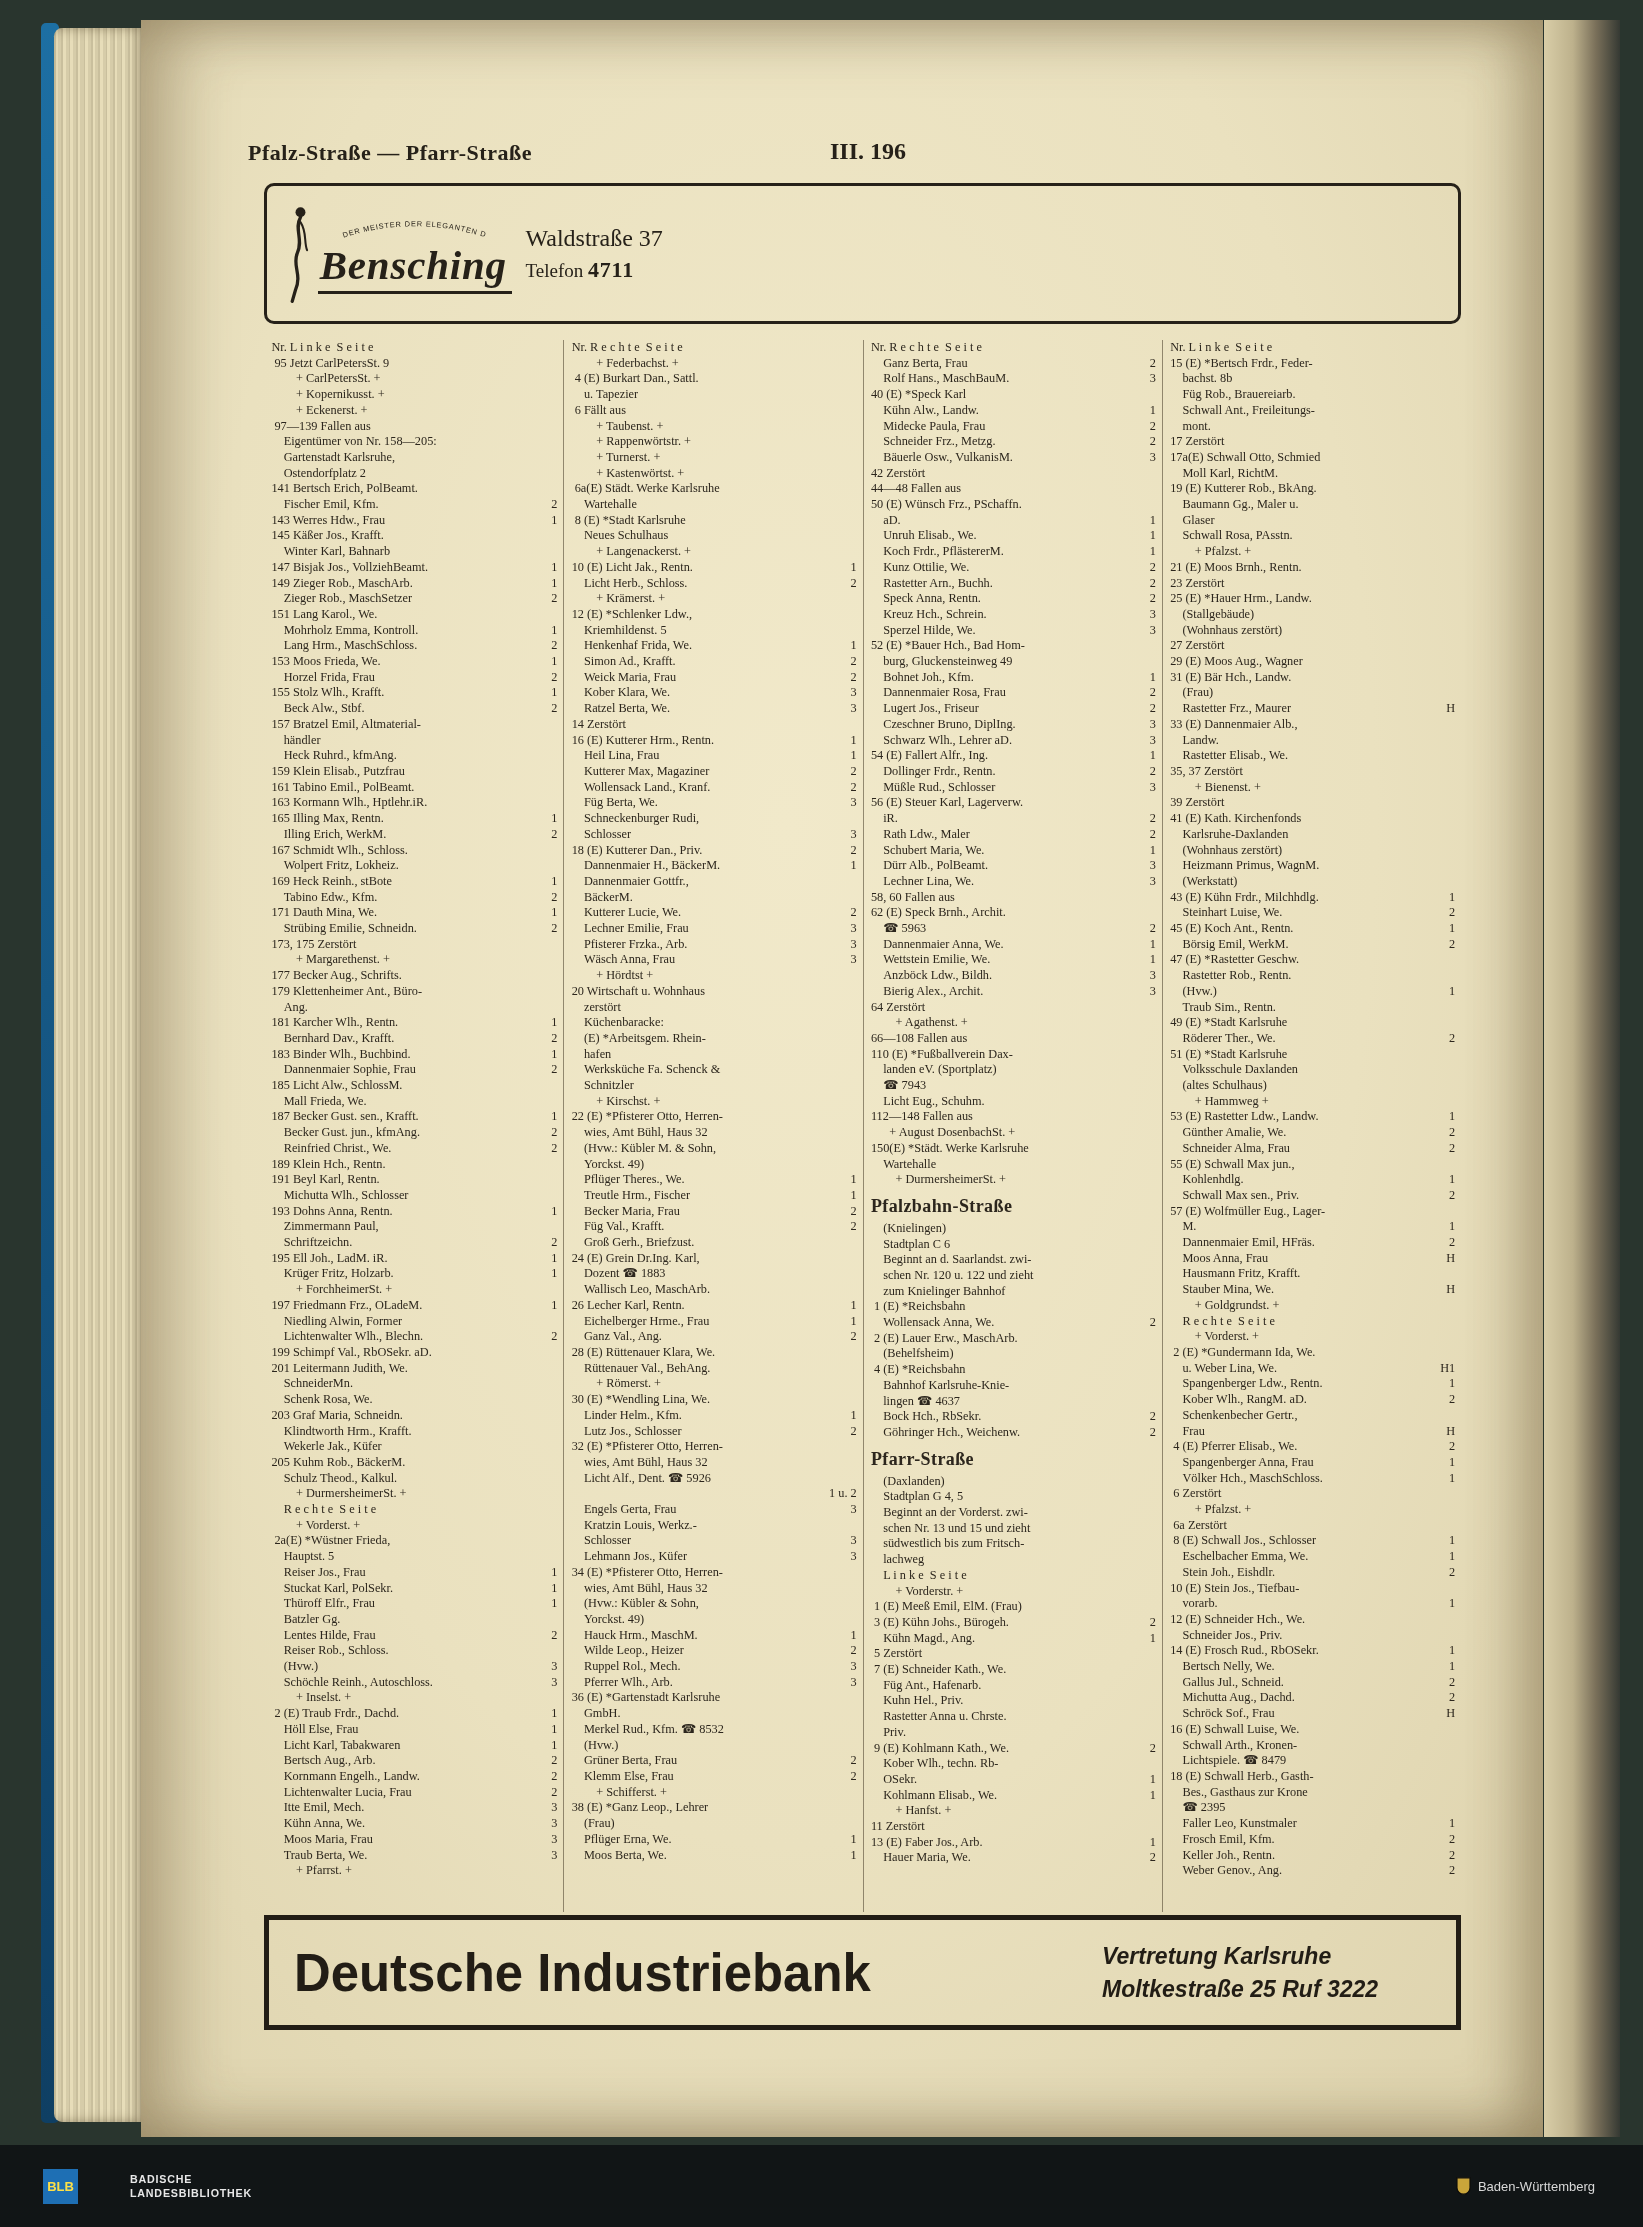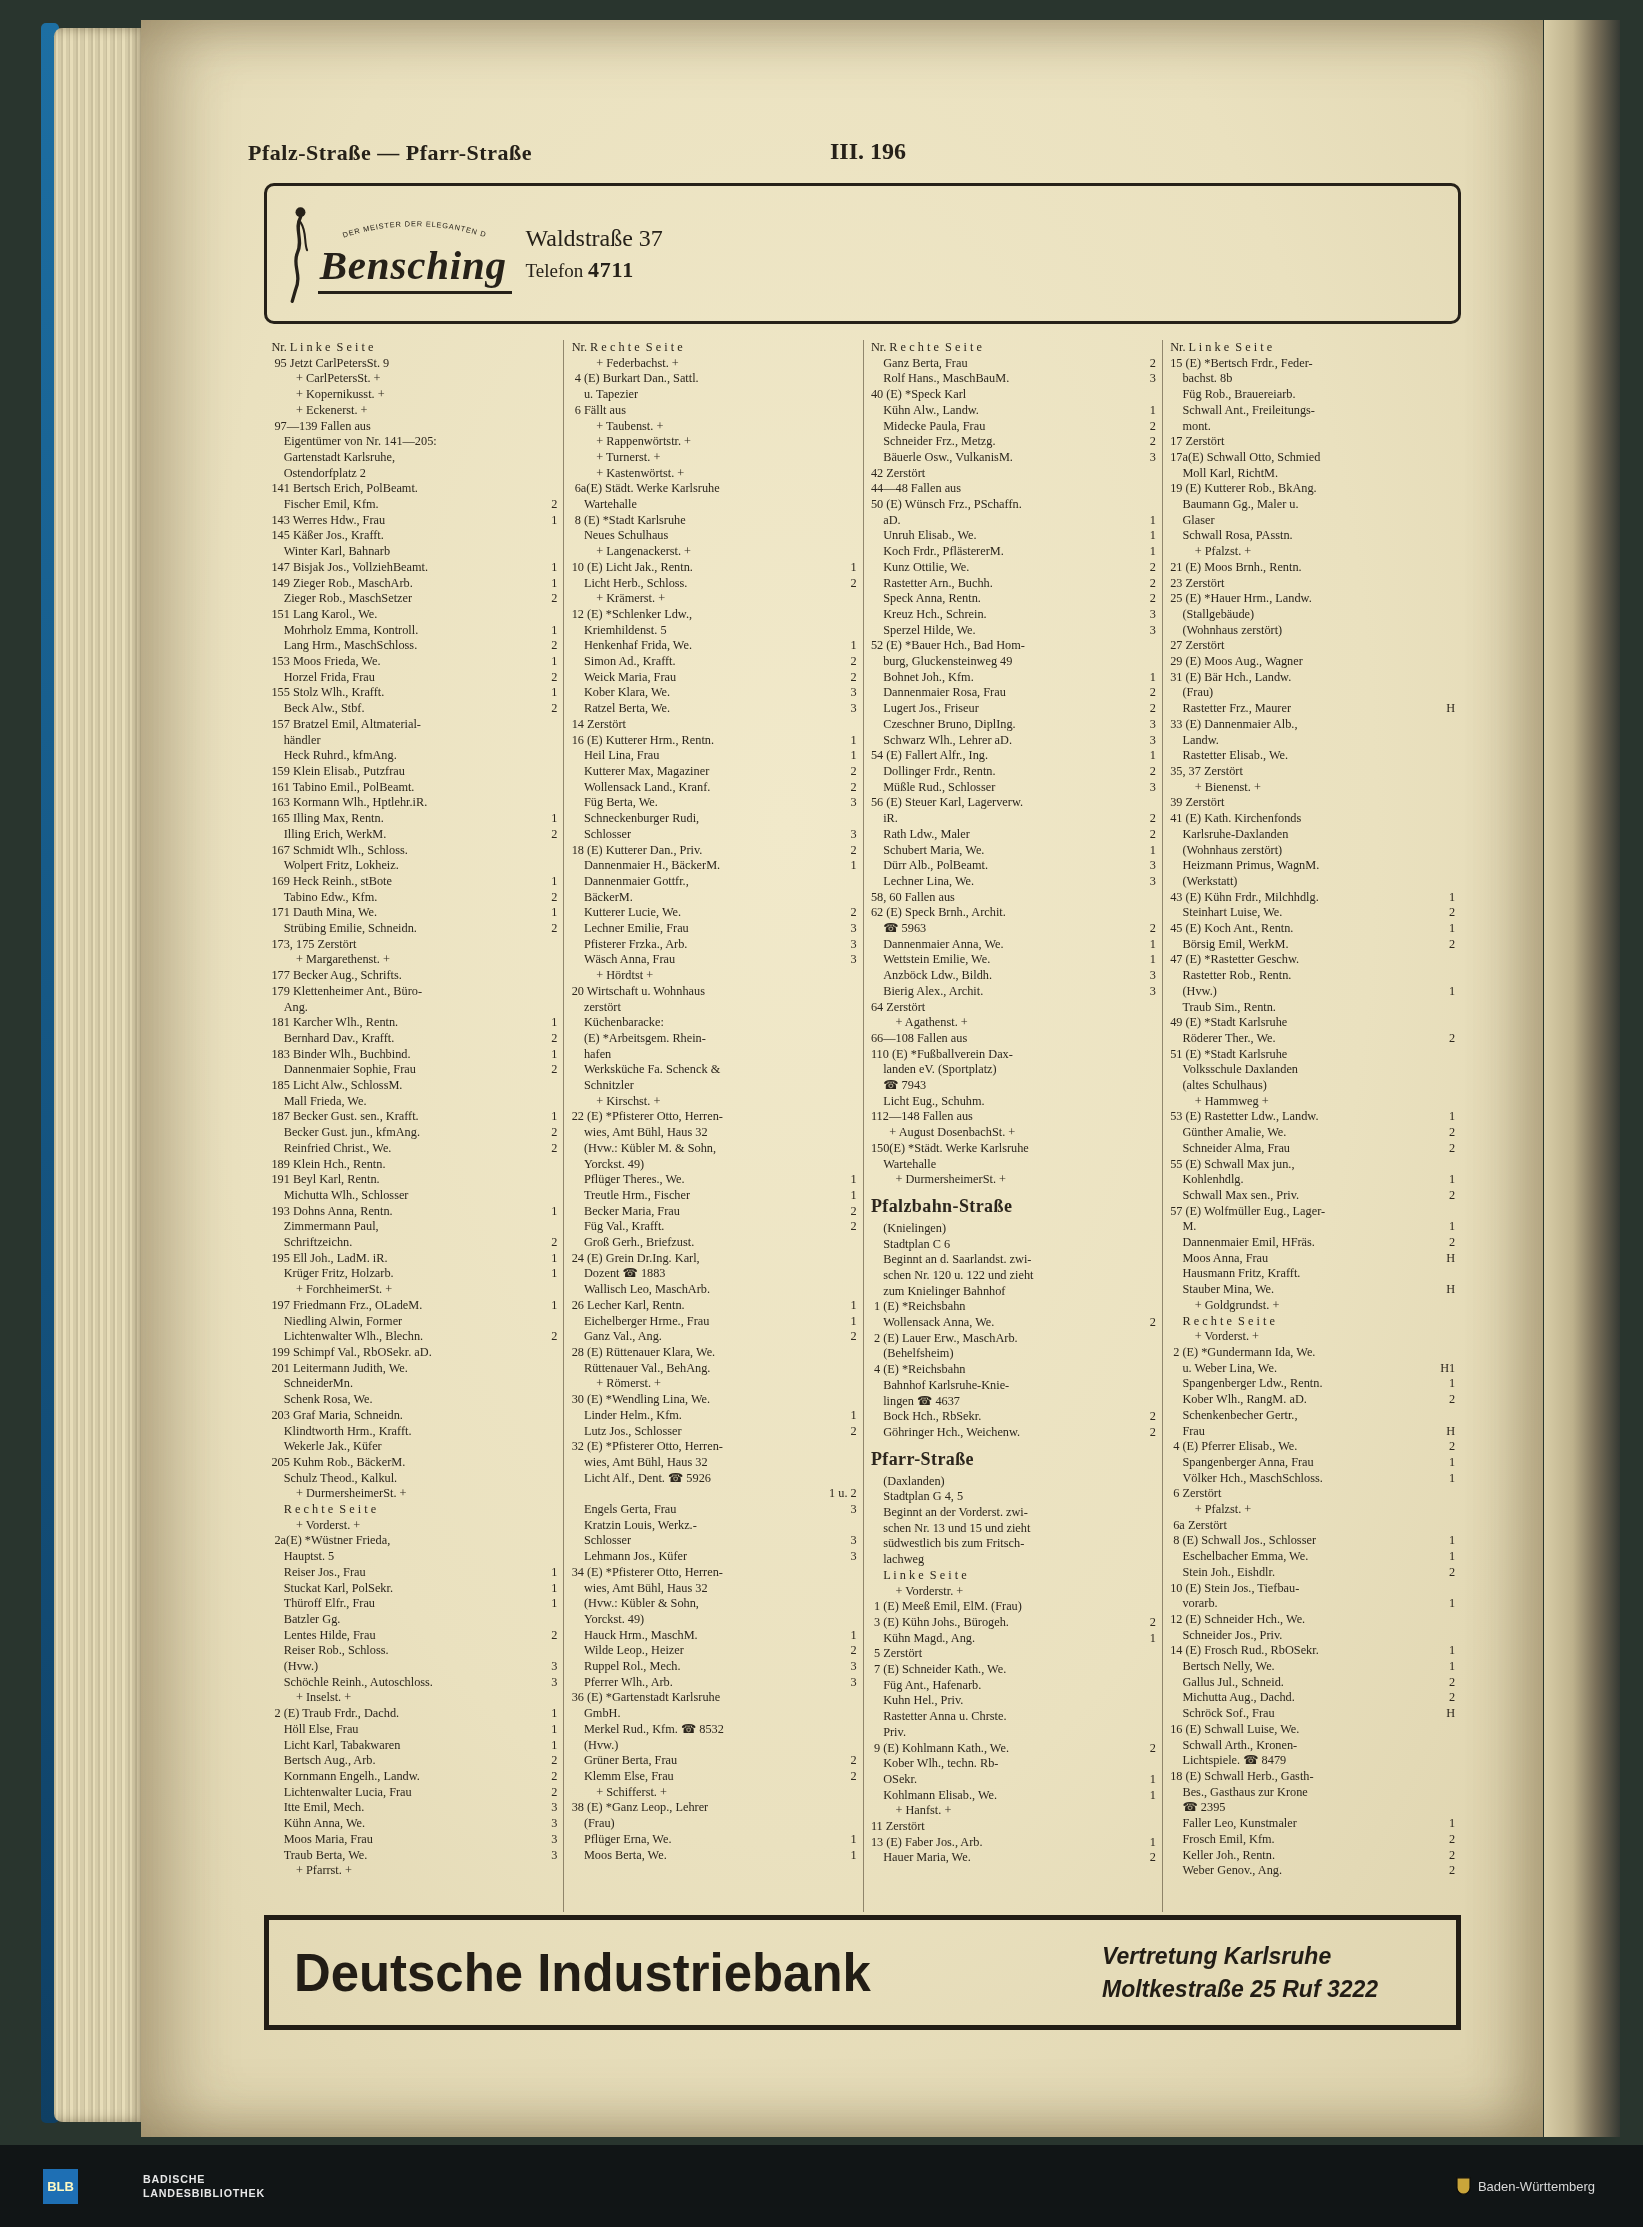--- a/index.html
+++ b/index.html
@@ -63,22 +63,22 @@
   .bank-name { flex:1; font-family:"Liberation Sans", sans-serif; font-weight:bold;
     font-size:53px; color:#221d15; letter-spacing:0; transform:scaleX(.96); transform-origin:left center;
     white-space:nowrap; }
   .bank-right { width:329px; font-family:"Liberation Sans", sans-serif; font-weight:bold;
     font-style:italic; font-size:23px; color:#221d15; line-height:33px; }
   
   .footer-bar { position:absolute; left:0; bottom:0; width:1644px; height:82px;
     background:#111516; display:flex; align-items:center; justify-content:space-between;
     padding:0 49px 0 43px; font-family:"Liberation Sans", sans-serif; }
   .blb { display:flex; align-items:center; }
-  .blb-box { width:35px; height:35px; background:#1e6fb4; color:#fef9c3; font-weight:bold;
-    font-size:13px; display:flex; align-items:center; justify-content:center; margin-right:25px; }
+  .blb-box { width:35px; height:35px; background:#1e6fb4; color:#fde047; font-weight:bold;
+    font-size:13px; display:flex; align-items:center; justify-content:center; margin-right:12px; }
   .blb-text { color:#e8e8e8; font-size:10.7px; font-weight:bold; letter-spacing:0.8px; line-height:14px;margin-left:40px; }
   .bw { display:flex; align-items:center; color:#d9d9d9; font-size:13px; }
   .bw svg { margin-right:6.6px; }
 </style>
 </head>
 <body>
 
 <div class="spine-blue"></div>
 <div class="page-stack"></div>
 
@@ -113,21 +113,21 @@
   </div>
 
   <div class="columns">
     <div class="col">
         <div class="dl"><span class="dl-t">Nr. L i n k e  S e i t e</span></div>
         <div class="dl"><span class="dl-t"> 95 Jetzt CarlPetersSt. 9</span></div>
         <div class="dl"><span class="dl-t">        + CarlPetersSt. +</span></div>
         <div class="dl"><span class="dl-t">        + Kopernikusst. +</span></div>
         <div class="dl"><span class="dl-t">        + Eckenerst. +</span></div>
         <div class="dl"><span class="dl-t"> 97—139 Fallen aus</span></div>
-        <div class="dl"><span class="dl-t">    Eigentümer von Nr. 141—205:</span></div>
+        <div class="dl"><span class="dl-t">    Eigentümer von Nr. 158—205:</span></div>
         <div class="dl"><span class="dl-t">    Gartenstadt Karlsruhe,</span></div>
         <div class="dl"><span class="dl-t">    Ostendorfplatz 2</span></div>
         <div class="dl"><span class="dl-t">141 Bertsch Erich, PolBeamt.</span></div>
         <div class="dl"><span class="dl-t">    Fischer Emil, Kfm.</span><span class="dl-n">2</span></div>
         <div class="dl"><span class="dl-t">143 Werres Hdw., Frau</span><span class="dl-n">1</span></div>
         <div class="dl"><span class="dl-t">145 Käßer Jos., Krafft.</span></div>
         <div class="dl"><span class="dl-t">    Winter Karl, Bahnarb</span></div>
         <div class="dl"><span class="dl-t">147 Bisjak Jos., VollziehBeamt.</span><span class="dl-n">1</span></div>
         <div class="dl"><span class="dl-t">149 Zieger Rob., MaschArb.</span><span class="dl-n">1</span></div>
         <div class="dl"><span class="dl-t">    Zieger Rob., MaschSetzer</span><span class="dl-n">2</span></div>

